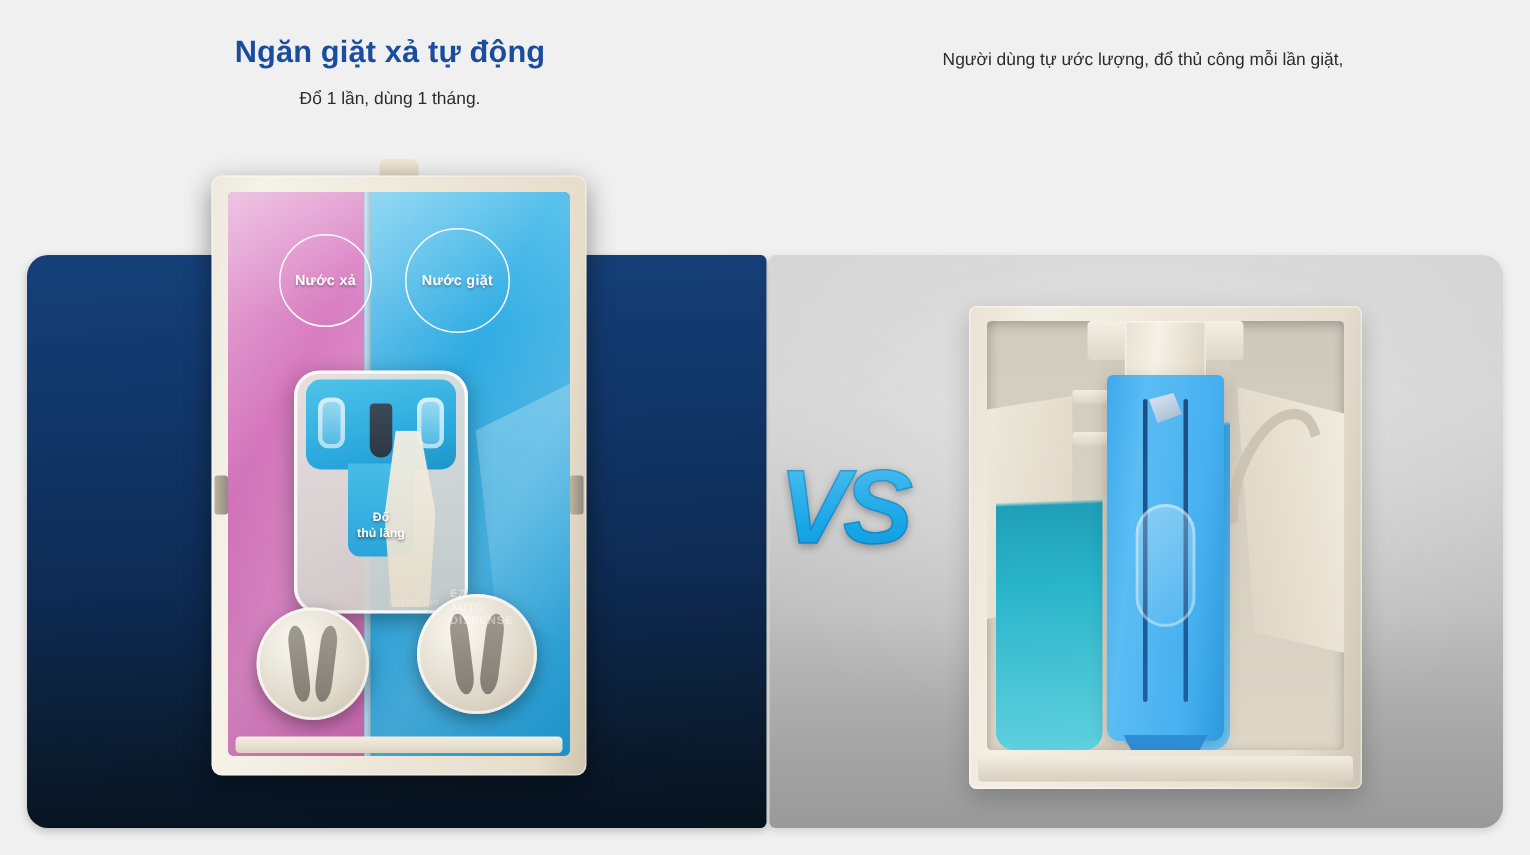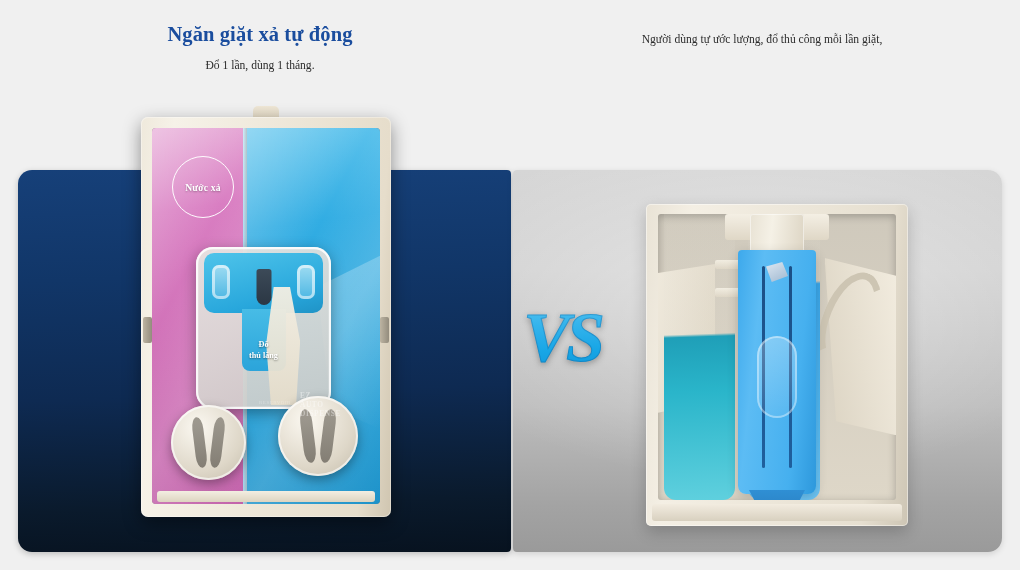--- a/index.html
+++ b/index.html
@@ -3,21 +3,21 @@
 <meta charset="utf-8">
 <title>Ngăn giặt xả tự động vs thông thường</title>
 <style>
   html,body{margin:0;padding:0;}
   body{
     width:1020px;height:570px;
     background:#f0f0f0;
     font-family:"Liberation Sans","DejaVu Sans",sans-serif;
     overflow:hidden;position:relative;
   }
-  .stage{position:absolute;inset:0;font-family:Liberation Serif, serif;}
+  .stage{position:absolute;inset:0;}
 
   
   .head{position:absolute;text-align:center;}
   .head .title{
     font-size:20.5px;font-weight:700;letter-spacing:.1px;line-height:1.25;
   }
   .head .sub{
     font-size:11.6px;font-weight:400;line-height:1.62;color:#2b2b2b;margin-top:9px;
   }
   #head-left{left:10px;width:500px;top:22px;}
@@ -98,31 +98,30 @@
     background:linear-gradient(90deg,rgba(255,255,255,.55),rgba(190,190,190,.75));
   }
 
   
   .ring{
     position:absolute;border:1.7px solid rgba(255,255,255,.96);border-radius:50%;
     display:flex;align-items:center;justify-content:center;
     color:#fff;font-size:9.6px;font-weight:600;letter-spacing:.2px;
     text-shadow:0 1px 2px rgba(0,0,0,.30);
   }
-  #ring-softener{left:20px;top:28px;width:60px;height:60px;text-align:center;}
+  #ring-softener{left:34px;top:28px;width:60px;height:60px;text-align:center;}
   #ring-detergent{left:118px;top:24px;width:68px;height:68px;}
 
   
   #manual-tray{
     position:absolute;left:44px;top:119px;width:116px;height:162px;
     border-radius:17px;
     background:linear-gradient(160deg,rgba(232,230,226,.93),rgba(206,204,200,.90));
     box-shadow:0 4px 14px rgba(0,0,0,.34), inset 0 0 0 2.2px rgba(255,255,255,.85);
     overflow:hidden;
-    padding-left:19px;
   }
   .tray-lid{
     position:absolute;left:8px;top:6px;right:8px;height:60px;border-radius:10px;
     background:linear-gradient(165deg,#4fc4ea,#28a7dc 70%,#1f93c6);
   }
   .tray-arm{
     position:absolute;top:18px;width:18px;height:34px;border-radius:7px;
     background:linear-gradient(180deg,#9fdcf2,#4db7e3);
     box-shadow:inset 0 0 0 3px rgba(255,255,255,.55);
   }
@@ -325,20 +324,23 @@
       <div class="drawer-inner">
 
         <div class="comp comp-soft"></div>
         <div class="comp comp-det">
           <div class="facet"></div>
         </div>
         <div class="divider"></div>
 
         <div class="ring" id="ring-softener">
           <span>Nước xả</span>
+        </div>
+        <div class="ring" id="ring-detergent">
+          <span>Nước giặt</span>
         </div>
 
         <div id="manual-tray">
           <div class="tray-lid"></div>
           <div class="tray-arm a"></div>
           <div class="tray-arm b"></div>
           <div class="tray-spout"></div>
           <div class="tray-tongue"></div>
           <div class="tray-pour"></div>
           <div id="manual-label">

